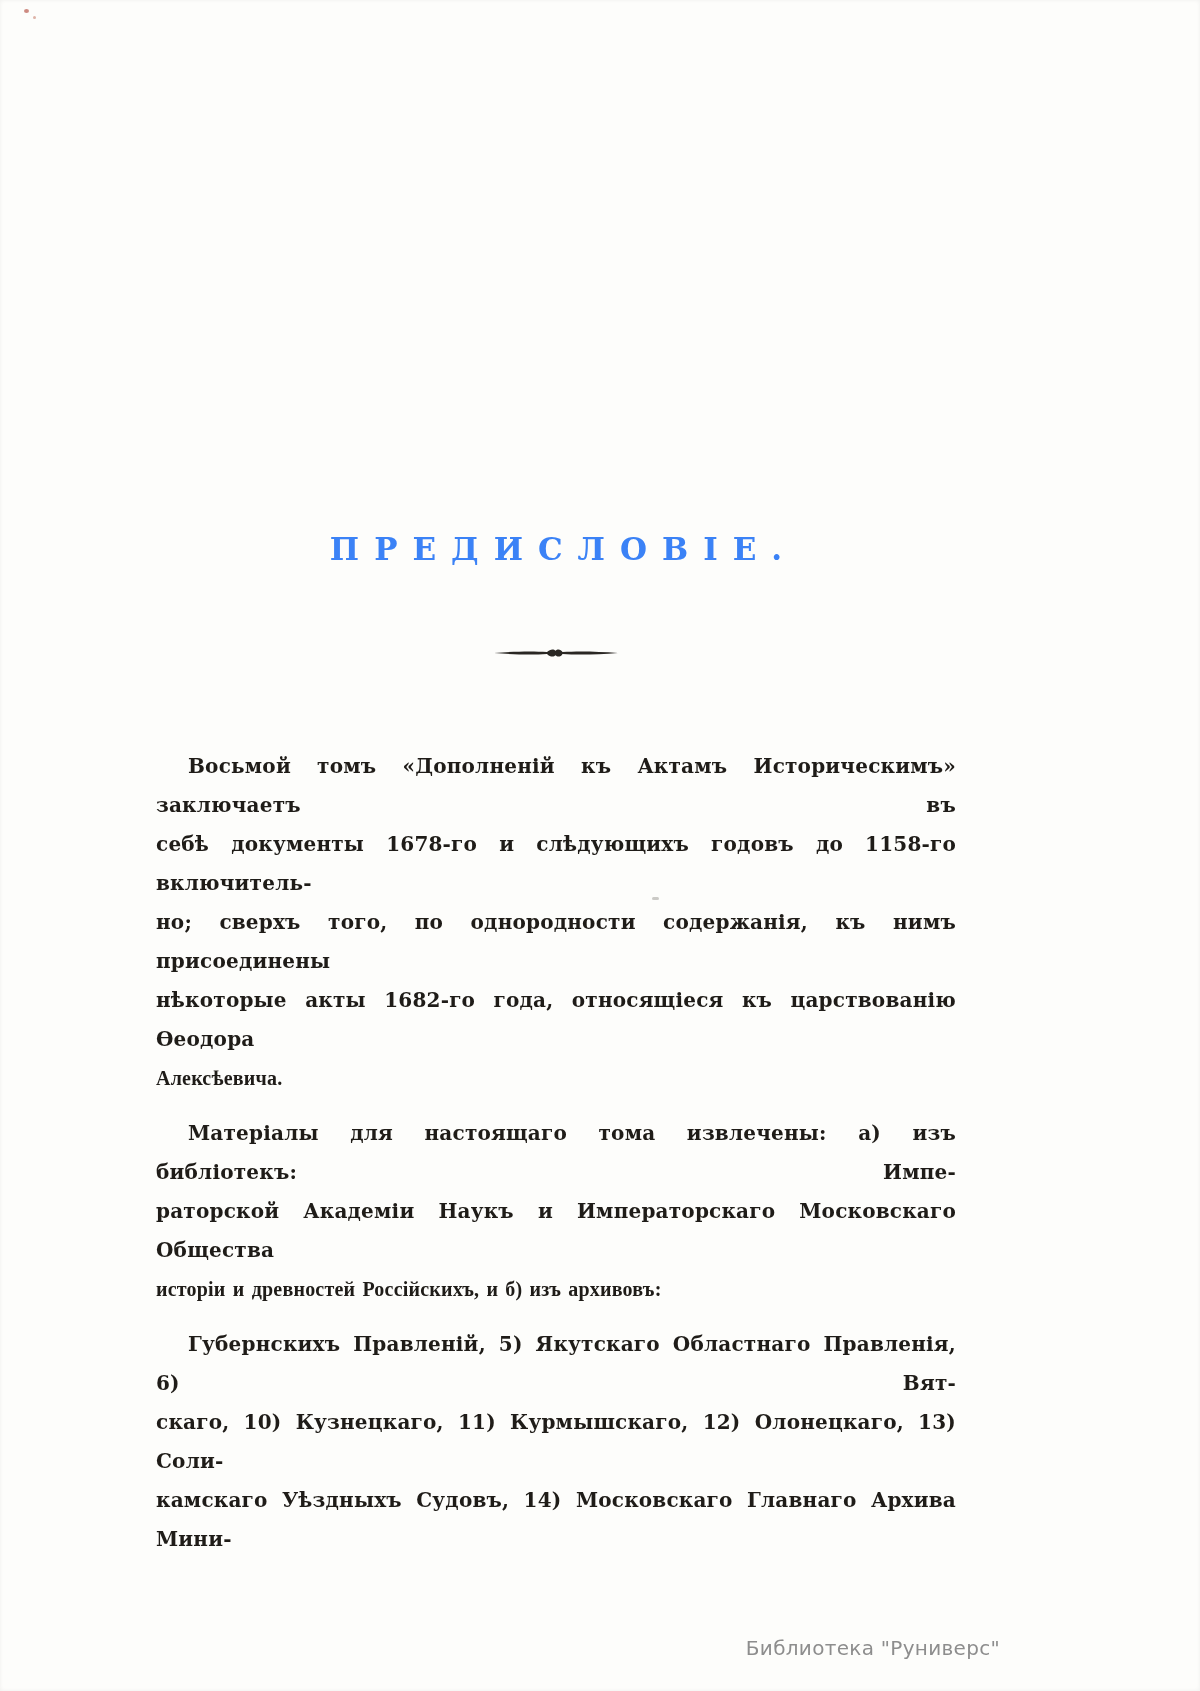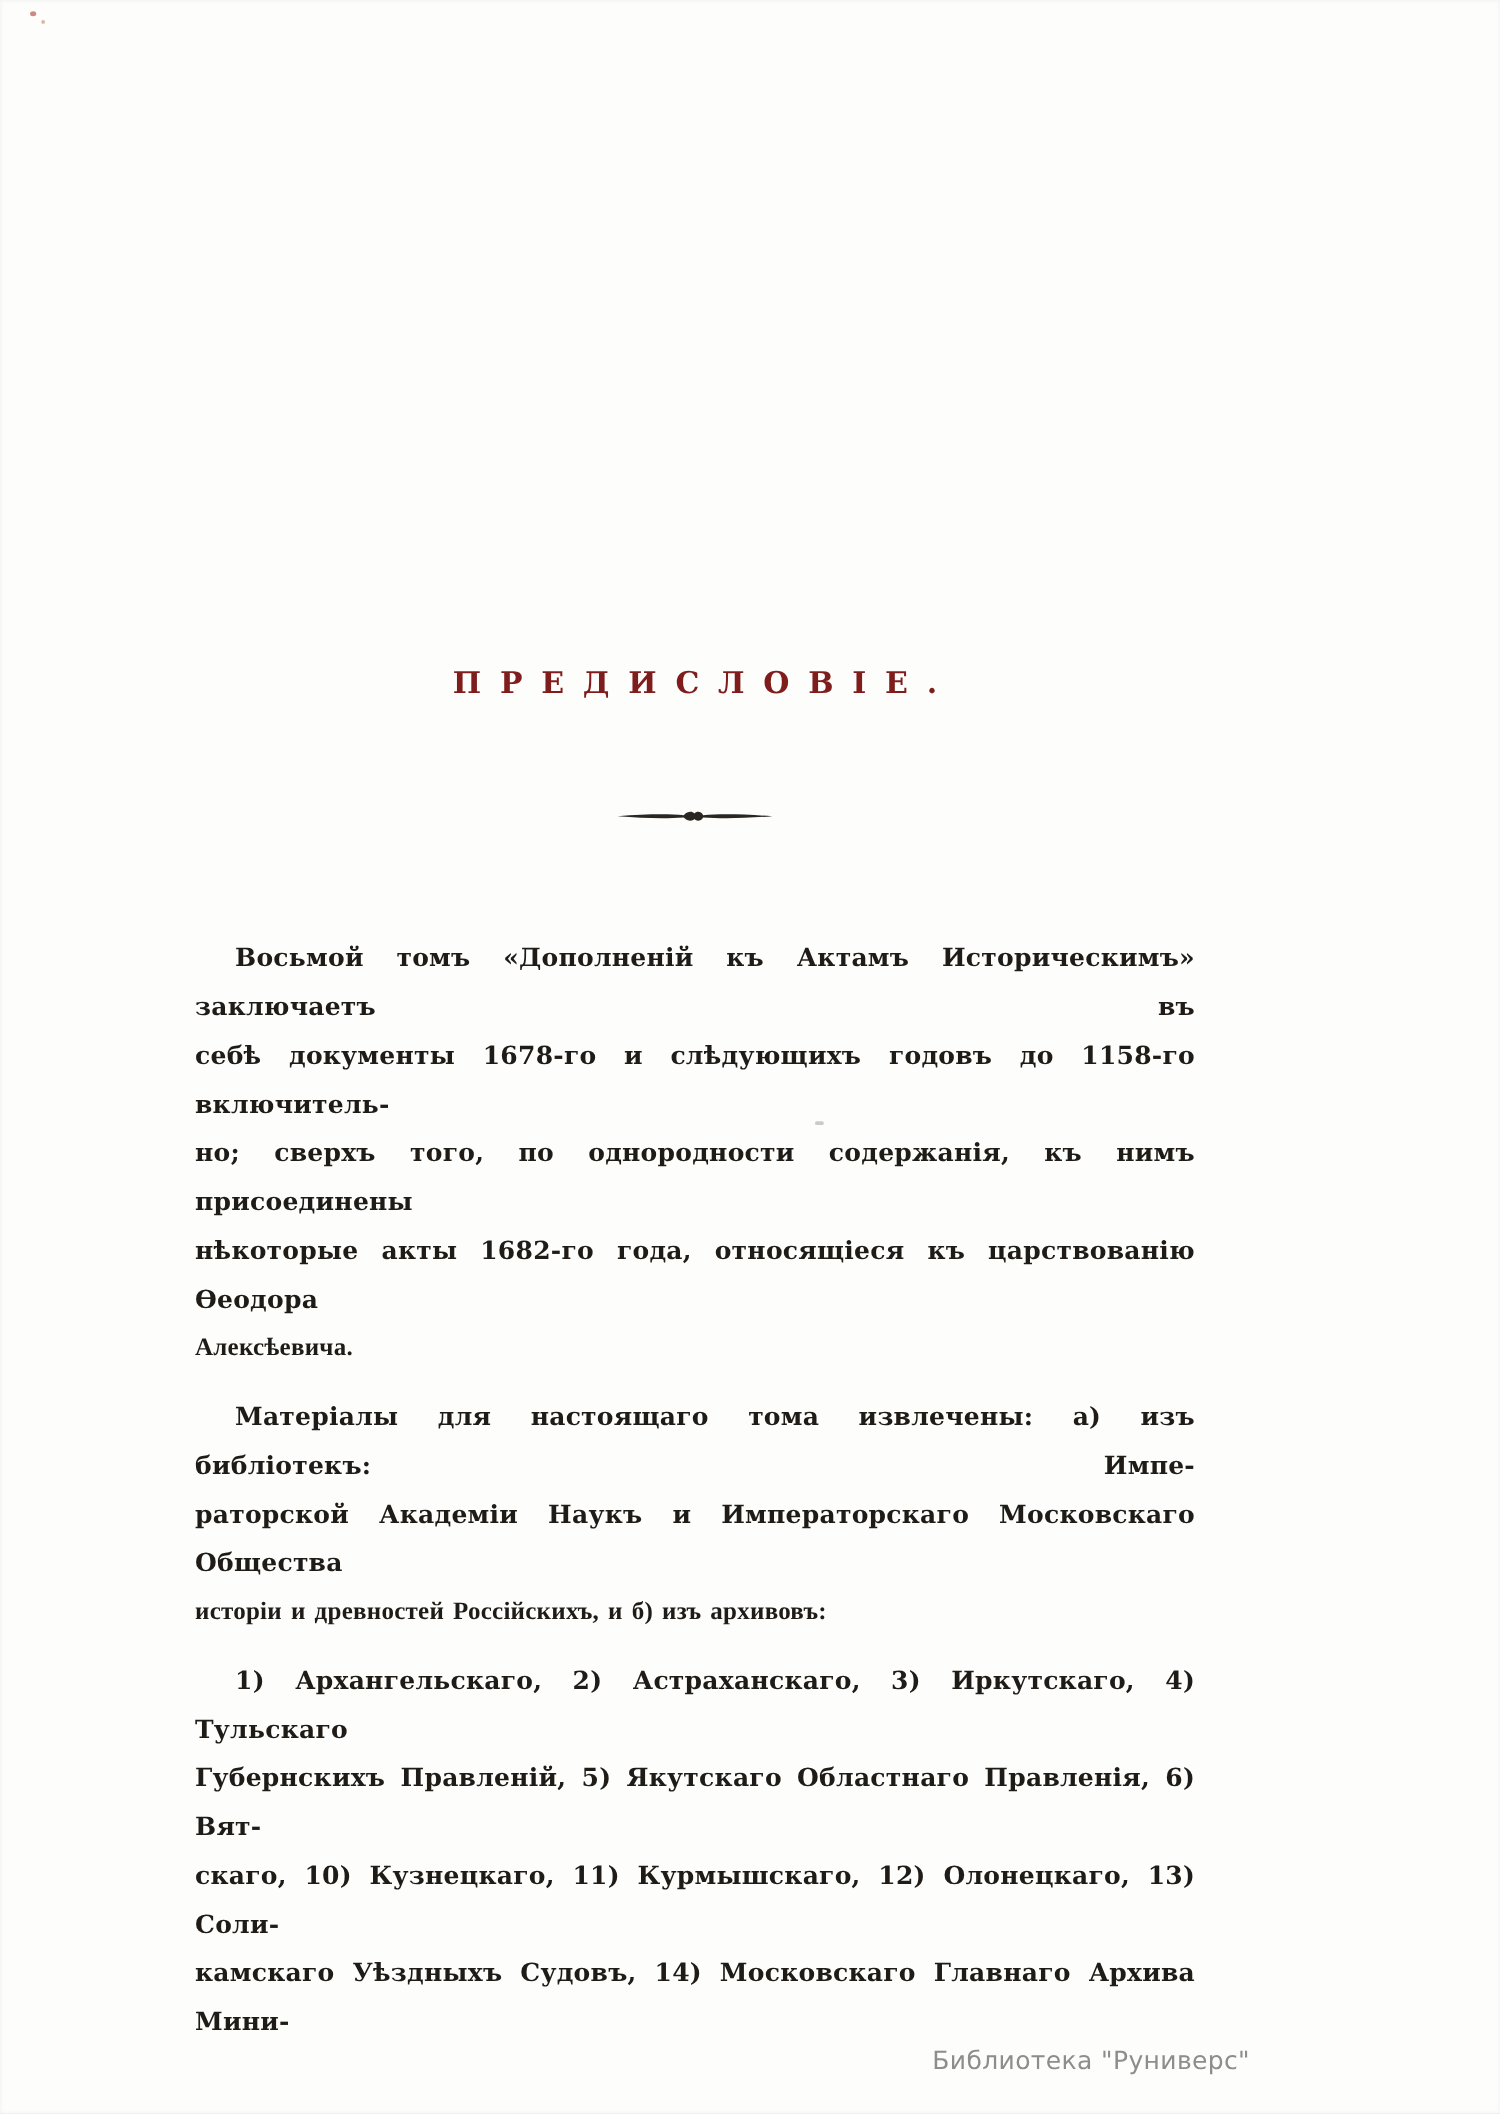--- a/index.html
+++ b/index.html
@@ -28,25 +28,25 @@
   .speck.s2 { left: 33px; top: 16px; width: 3px; height: 3px; background: #c06a54; opacity: .5; }
   .speck.s3 { left: 652px; top: 897px; width: 7px; height: 3px; background: #8f8b84; opacity: .45; border-radius: 2px; }
 
   .title {
     position: absolute;
     left: 140px;
     top: 531px;
     width: 832px;
     margin: 0;
     text-align: center;
-    font-size: 24px;
+    font-size: 31px;
     font-weight: bold;
     letter-spacing: 15px;
     text-indent: 15px; 
-    color: #7f1d1d;
+    color: #3b82f6;
     white-space: nowrap;
   }
 
   .ornament {
     position: absolute;
     left: 140px;
     top: 645px;
     width: 832px;
     text-align: center;
   }
@@ -116,21 +116,20 @@
         <div class="line">но; сверхъ того, по однородности содержанія, къ нимъ присоединены</div>
         <div class="line">нѣкоторые акты 1682-го года, относящіеся къ царствованію Ѳеодора</div>
         <div class="line last">Алексѣевича.</div>
       </div>
     <div class="para">
         <div class="line">Матеріалы для настоящаго тома извлечены: а) изъ библіотекъ: Импе-</div>
         <div class="line">раторской Академіи Наукъ и Императорскаго Московскаго Общества</div>
         <div class="line last">исторіи и древностей Россійскихъ, и б) изъ архивовъ:</div>
       </div>
     <div class="para">
-        <div class="line">1) Архангельскаго, 2) Астраханскаго, 3) Иркутскаго, 4) Тульскаго</div>
         <div class="line">Губернскихъ Правленій, 5) Якутскаго Областнаго Правленія, 6) Вят-</div>
         <div class="line">скаго, 10) Кузнецкаго, 11) Курмышскаго, 12) Олонецкаго, 13) Соли-</div>
         <div class="line">камскаго Уѣздныхъ Судовъ, 14) Московскаго Главнаго Архива Мини-</div>
       </div>
   </div>
 
   <div class="watermark">Библиотека "Руниверс"</div>
 
 </div>
 

